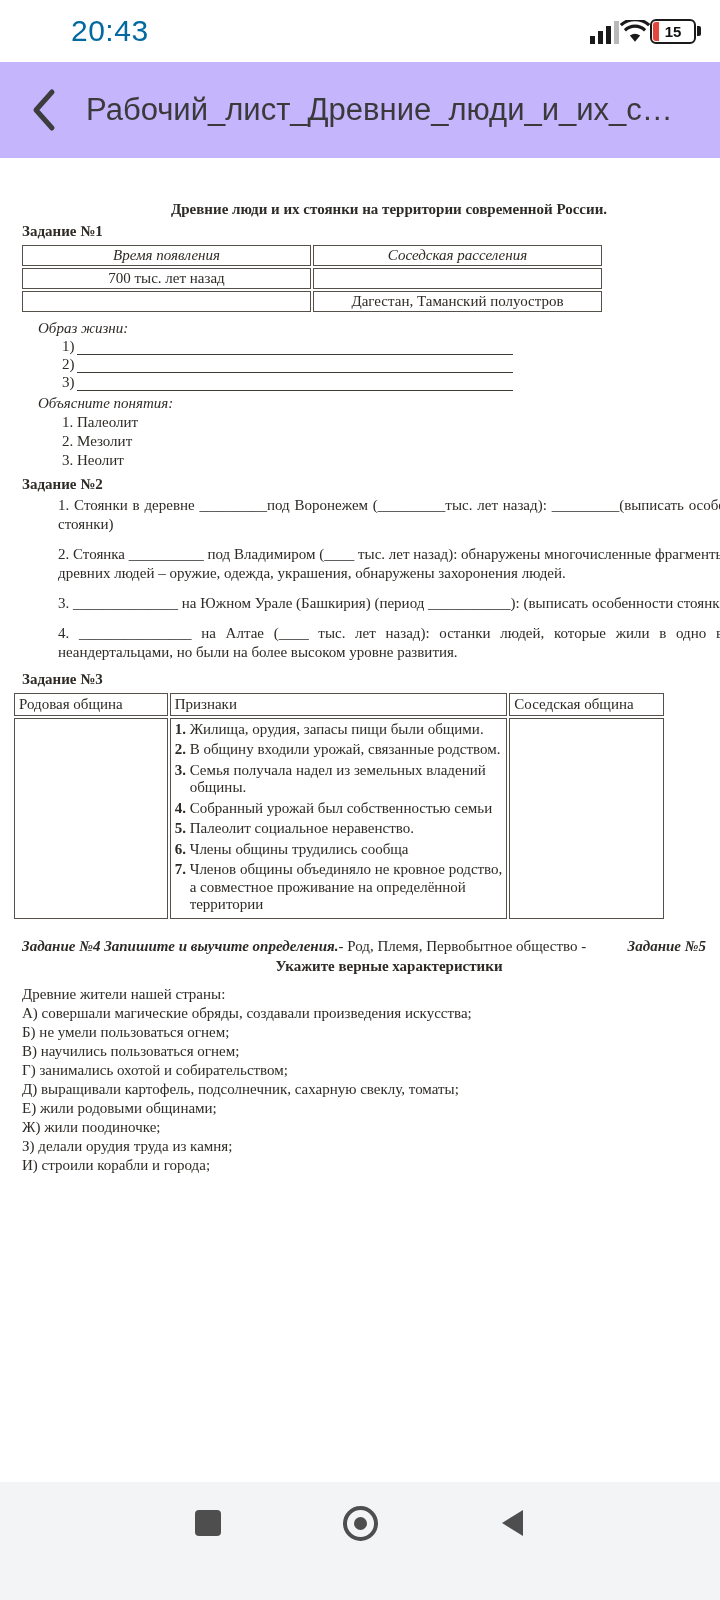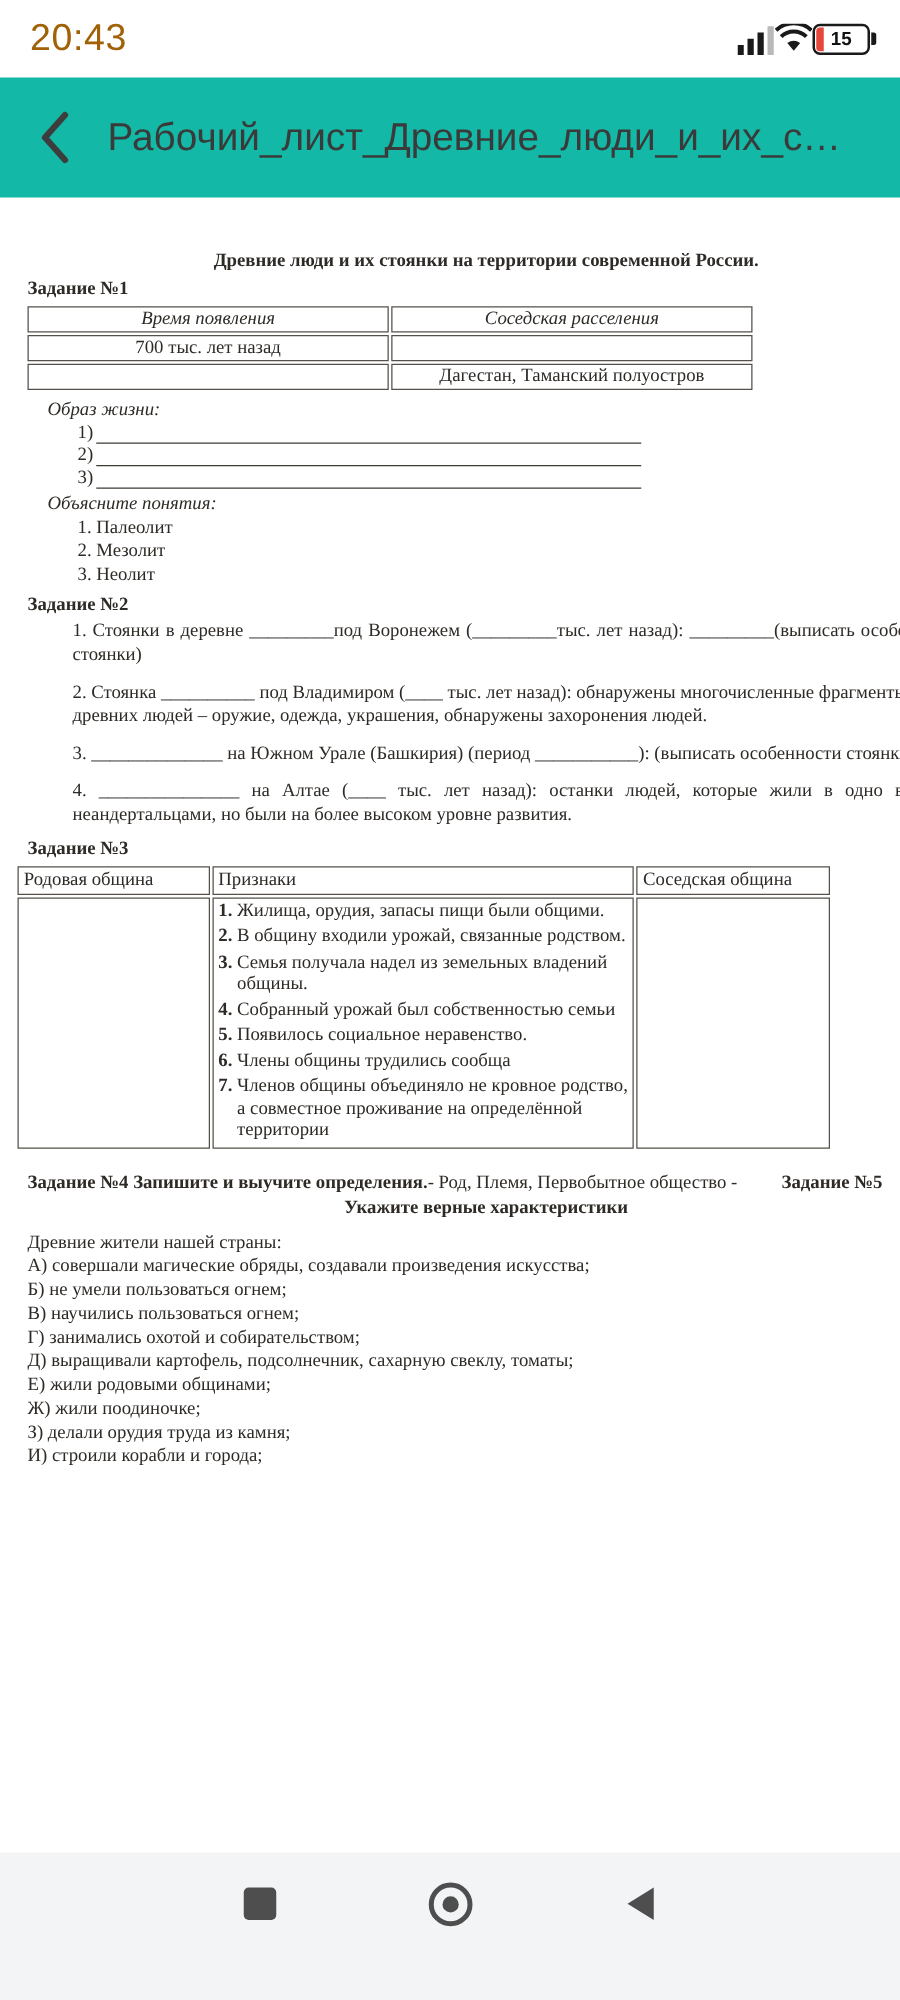--- a/index.html
+++ b/index.html
@@ -1,33 +1,33 @@
 <!DOCTYPE html>
 <html><head>
 <meta charset="utf-8">
 <style>
   html,body{margin:0;padding:0;background:#fff;}
   .screen{position:relative;width:720px;height:1600px;background:#ffffff;overflow:hidden;margin:0 auto;
           font-family:"Liberation Sans","DejaVu Sans",sans-serif;}
   
   .status-bar{height:62px;display:flex;align-items:center;justify-content:space-between;padding:0 24px;background:#ffffff;box-sizing:border-box;}
-  .time{font-size:30px;color:#a16207;letter-spacing:.5px;}
-  .status-icons{display:flex;align-items:flex-start;}
+  .time{font-size:30px;color:#0369a1;letter-spacing:.5px;margin-left:47px;}
+  .status-icons{display:flex;align-items:flex-end;}
   .batt{position:relative;width:46px;height:25px;border:2px solid #1a1a1a;border-radius:6px;display:flex;align-items:center;justify-content:center;box-sizing:border-box;background:#fff;}
   .batt::after{content:"";position:absolute;right:-7px;top:5px;width:4px;height:10px;background:#1a1a1a;border-radius:0 2px 2px 0;}
   .batt .red{position:absolute;left:1px;top:1px;bottom:1px;width:6px;background:#e5473d;border-radius:3px 0 0 3px;}
   .batt span{position:relative;font-size:15px;font-weight:bold;color:#111;}
   
-  .header{height:96px;background:#14b8a6;display:flex;align-items:center;padding:0 24px;gap:22px;box-sizing:border-box;}
+  .header{height:96px;background:#c4b5fd;display:flex;align-items:center;padding:0 24px;gap:22px;box-sizing:border-box;}
   .back-btn{width:40px;height:60px;display:flex;align-items:center;justify-content:center;flex:0 0 auto;}
   .htitle{font-size:31px;color:#3a3a3a;white-space:nowrap;overflow:hidden;}
   
   .doc{width:778px;padding-top:42px;font-family:"Liberation Serif","DejaVu Serif",serif;
        font-size:15px;color:#2e2a26;line-height:1.25;}
-  .b{font-weight:bold;}
+  .b{font-weight:bold;font-style:italic;}
   .doc-title{width:778px;text-align:center;font-weight:bold;margin-bottom:3px;}
   .task-label{font-weight:bold;margin:3px 0 2px 22px;}
   table{border-collapse:separate;border-spacing:2px;}
   .t1{margin-left:20px;width:584px;}
   .t1 td{border:1px solid #55504a;height:19px;text-align:center;padding:0 4px;width:50%;}
   .t1 .it{font-style:italic;margin-left:22px;}
   .ital{font-style:italic;margin-left:38px;}
   .blank-row{display:flex;align-items:flex-end;height:18px;margin-left:62px;}
   .bnum{flex:0 0 auto;margin-right:2px;}
   .bl{width:436px;border-bottom:1px solid #3e3a35;height:15px;}
@@ -176,21 +176,21 @@
           <div>
 
               <div class="feat"><b>1.</b> <span>Жилища, орудия, запасы пищи были общими.</span></div>
 
               <div class="feat"><b>2.</b> <span>В общину входили урожай, связанные родством.</span></div>
 
               <div class="feat"><b>3.</b> <span>Семья получала надел из земельных владений общины.</span></div>
 
               <div class="feat"><b>4.</b> <span>Собранный урожай был собственностью семьи</span></div>
 
-              <div class="feat"><b>5.</b> <span>Появилось социальное неравенство.</span></div>
+              <div class="feat"><b>5.</b> <span>Палеолит социальное неравенство.</span></div>
 
               <div class="feat"><b>6.</b> <span>Члены общины трудились сообща</span></div>
 
               <div class="feat"><b>7.</b> <span>Членов общины объединяло не кровное родство, а совместное проживание на определённой территории</span></div>
             </div>
         </td>
         <td class="c3"></td>
       </tr>
     </tbody>
       </table>

